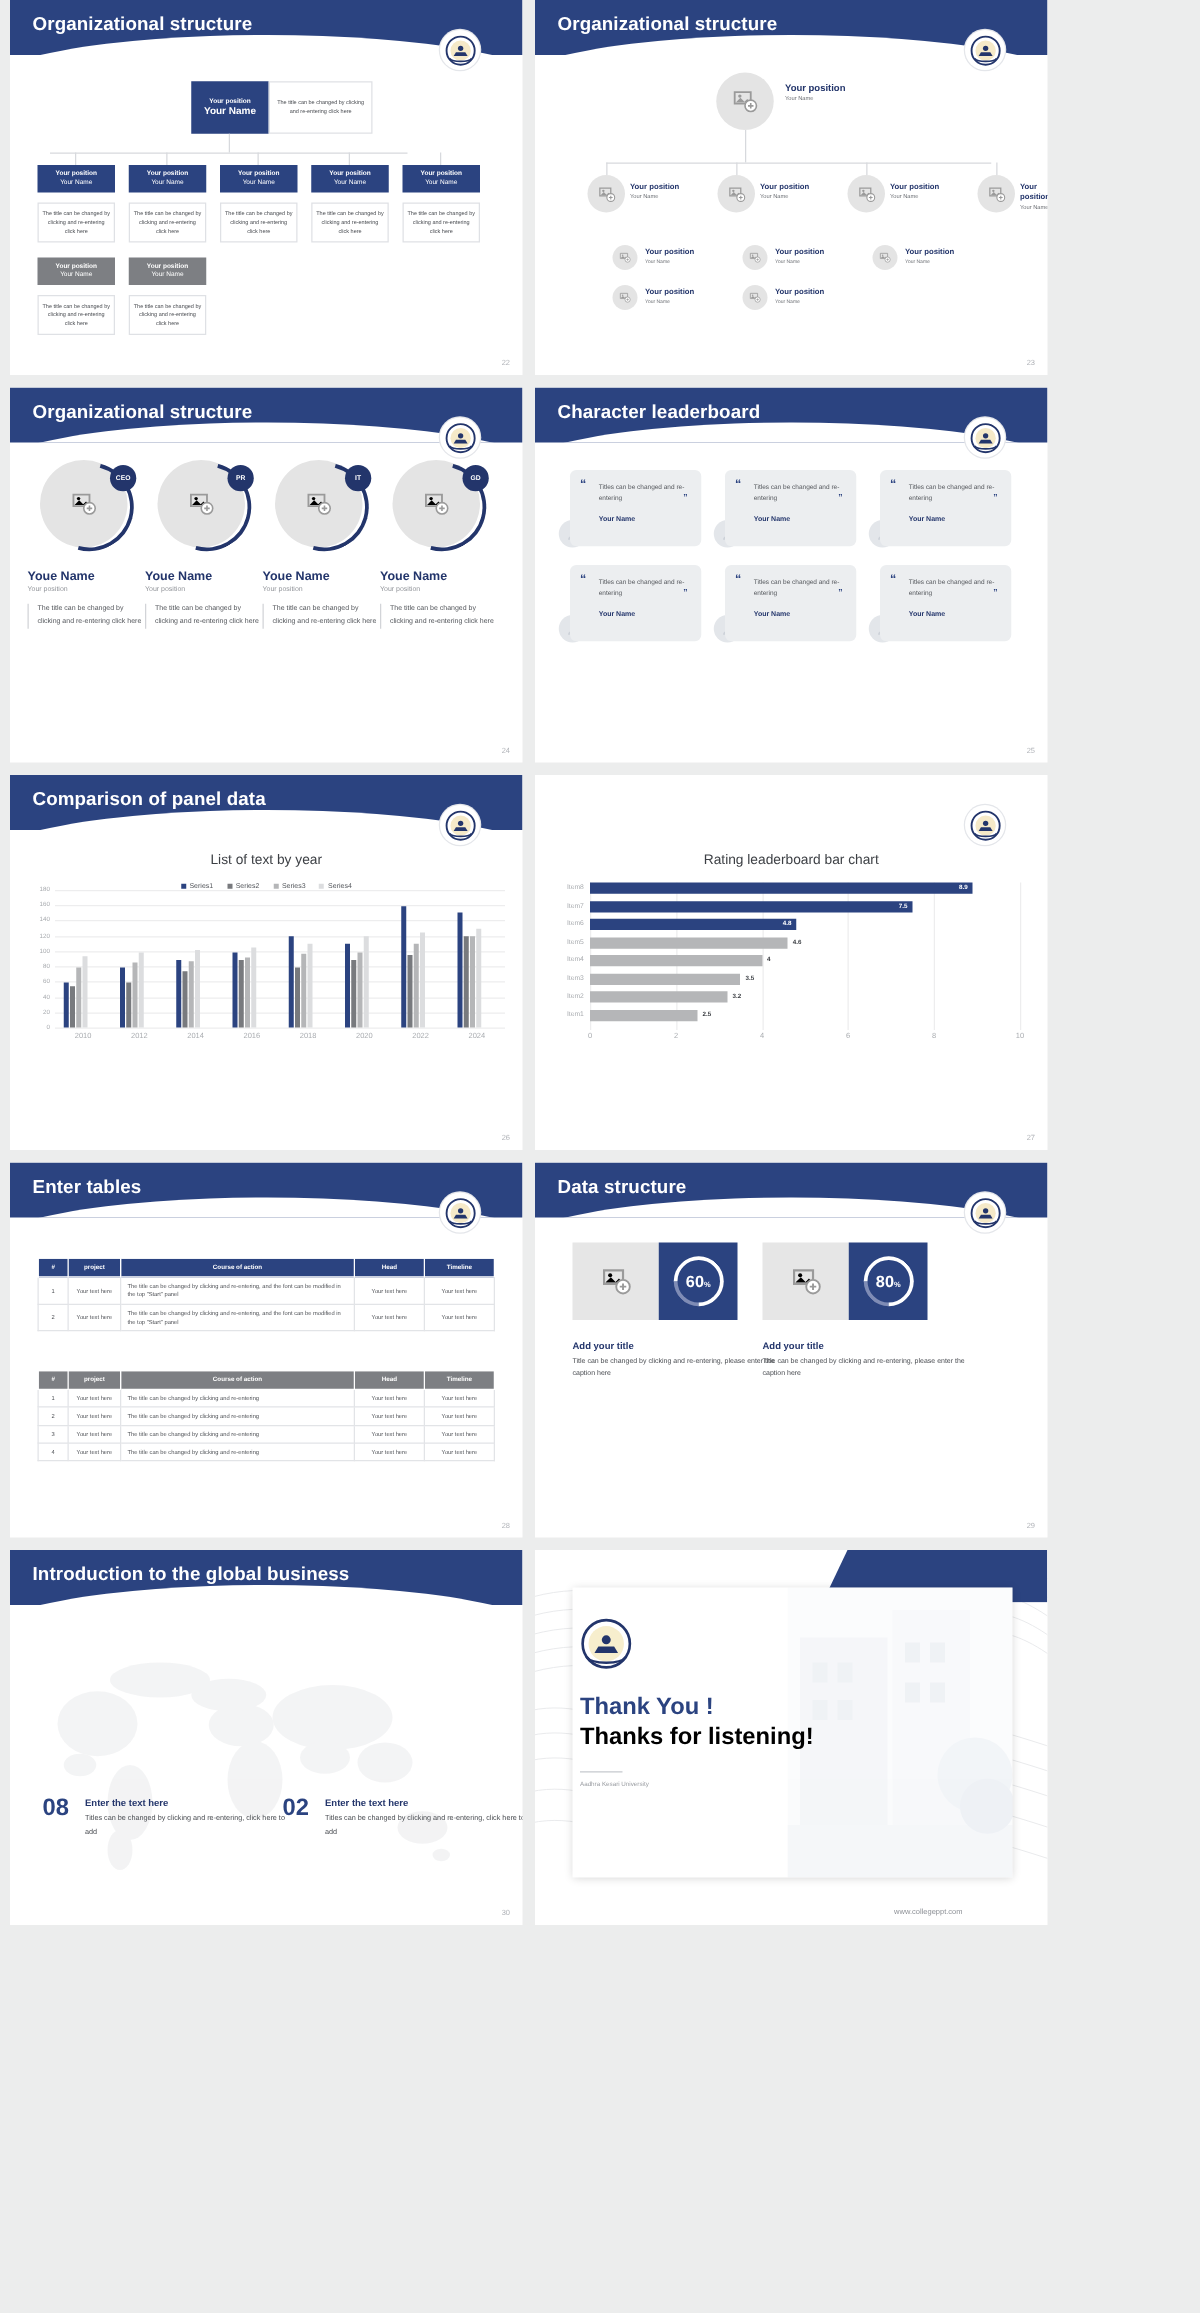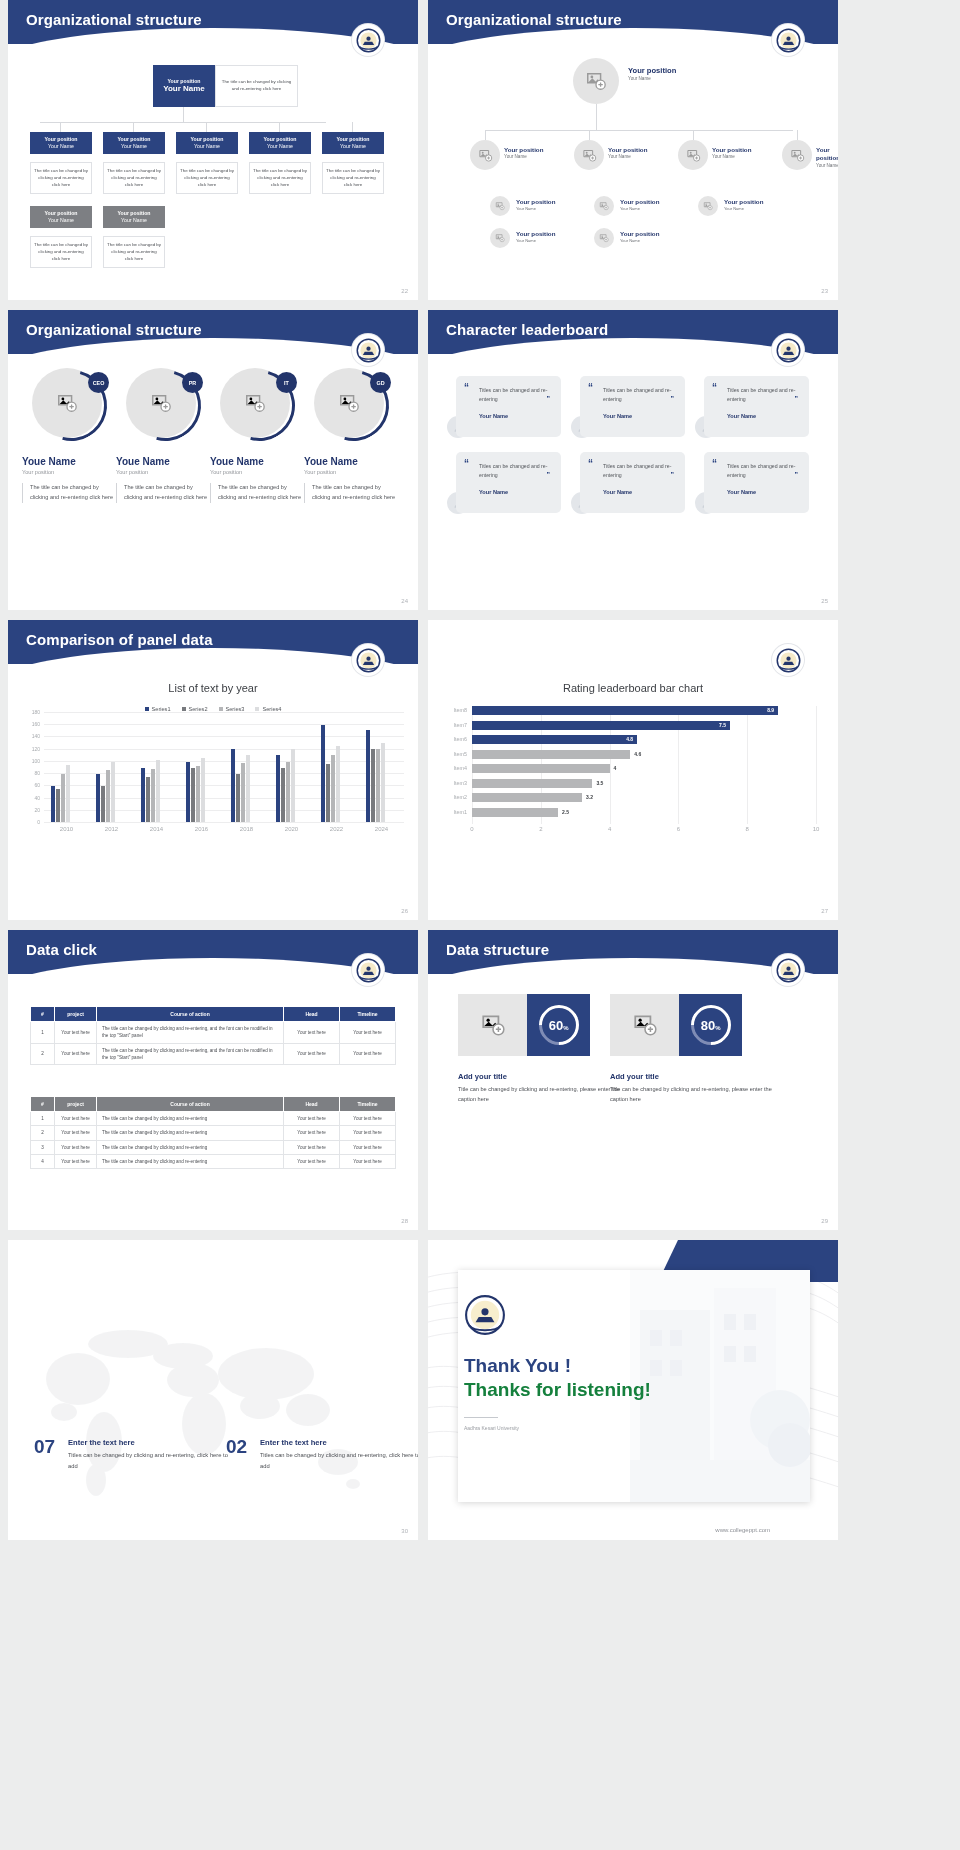--- a/index.html
+++ b/index.html
@@ -94,21 +94,21 @@
   .num{position:absolute;font-size:19px;font-weight:bold;color:#2b4380}
   .ntitle{position:absolute;font-size:7.6px;font-weight:bold;color:#23356b}
   .ntext{position:absolute;font-size:5.8px;color:#4c4f54;line-height:1.85;width:160px}
   
   .ty{position:relative;width:410px;height:300px;background:#fff;overflow:hidden}
   .tycorner{position:absolute;right:0;top:0;width:180px;height:42px;background:#2b4380;
             clip-path:polygon(20px 0,100% 0,100% 100%,0 100%)}
   .tycard{position:absolute;left:30px;top:30px;width:352px;height:232px;background:#fff;box-shadow:0 1px 7px rgba(0,0,0,.17)}
   .tyleft{position:absolute;left:6px;top:24px;width:200px}
   .tyl1{font-size:19px;font-weight:bold;color:#2b4380;line-height:1.28}
-  .tyl2{font-size:19px;font-weight:bold;color:#15803d;line-height:1.28}
+  .tyl2{font-size:19px;font-weight:bold;color:#000000;line-height:1.28}
   .tyrule{width:34px;height:1px;background:#c6c9ce;margin:14px 0 7px}
   .tysub{font-size:5px;color:#9a9da2}
   .foot{position:absolute;right:68px;bottom:7px;font-size:6px;color:#8e9197}
 </style>
 </head>
 <body>
 
 <div class="grid">
 
   <div class="slide">
@@ -686,21 +686,21 @@
           <span class="lab">Item1</span>
           <span class="bar" style="width:25%"></span>
           <span class="val dk" style="left:25%">2.5</span>
         </div>
       </div>
     <div class="pg">27</div>
   </div>
 
   <div class="slide">
     <div class="band">
-      <h1>Data click</h1>
+      <h1>Enter tables</h1>
     </div>
     <div class="logo">
       <svg viewBox="0 0 40 40">
           <circle cx="20" cy="20" r="18" fill="none" stroke="#23356b" stroke-width="2.4"></circle>
           <circle cx="20" cy="20" r="13" fill="#f5e9c8"></circle>
           <circle cx="20" cy="17" r="3.4" fill="#23356b"></circle>
           <path d="M11 27h18l-3-5H14z" fill="#23356b"></path>
           <path d="M6 30c4 5 24 5 28 0" fill="none" stroke="#23356b" stroke-width="2.2"></path>
         </svg>
     </div>
@@ -819,39 +819,42 @@
             </div>
           </div>
         </div>
         <div class="dct" style="left:182px;top:142px">Add your title</div>
         <div class="dcd" style="left:182px;top:154px">Title can be changed by clicking and re-entering, please enter the caption here</div>
       </div>
     <div class="pg">29</div>
   </div>
 
   <div class="slide">
+    <div class="band">
+      <h1>Introduction to the global business</h1>
+    </div>
     <svg class="map" viewBox="0 0 410 256">
       <g fill="#e8e9eb">
         <ellipse cx="70" cy="95" rx="32" ry="26"></ellipse>
           <ellipse cx="56" cy="128" rx="13" ry="9"></ellipse>
         <ellipse cx="96" cy="158" rx="18" ry="30"></ellipse>
           <ellipse cx="88" cy="196" rx="10" ry="16"></ellipse>
         <ellipse cx="185" cy="96" rx="26" ry="17"></ellipse>
           <ellipse cx="196" cy="140" rx="22" ry="31"></ellipse>
         <ellipse cx="175" cy="72" rx="30" ry="13"></ellipse>
         <ellipse cx="258" cy="90" rx="48" ry="26"></ellipse>
           <ellipse cx="300" cy="126" rx="22" ry="16"></ellipse>
         <ellipse cx="252" cy="122" rx="20" ry="13"></ellipse>
           <ellipse cx="330" cy="178" rx="20" ry="13"></ellipse>
         <ellipse cx="345" cy="200" rx="7" ry="5"></ellipse>
           <ellipse cx="120" cy="60" rx="40" ry="14"></ellipse>
       </g>
     </svg>
     <div id="s30items">
-        <div class="num" style="left:26px;top:196px">07</div>
+        <div class="num" style="left:26px;top:196px">08</div>
         <div class="ntitle" style="left:60px;top:198px">Enter the text here</div>
         <div class="ntext" style="left:60px;top:210px">Titles can be changed by clicking and re-entering, click here to add</div>
         <div class="num" style="left:218px;top:196px">02</div>
         <div class="ntitle" style="left:252px;top:198px">Enter the text here</div>
         <div class="ntext" style="left:252px;top:210px">Titles can be changed by clicking and re-entering, click here to add</div>
       </div>
     <div class="pg">30</div>
   </div>
 
   <div class="ty">

